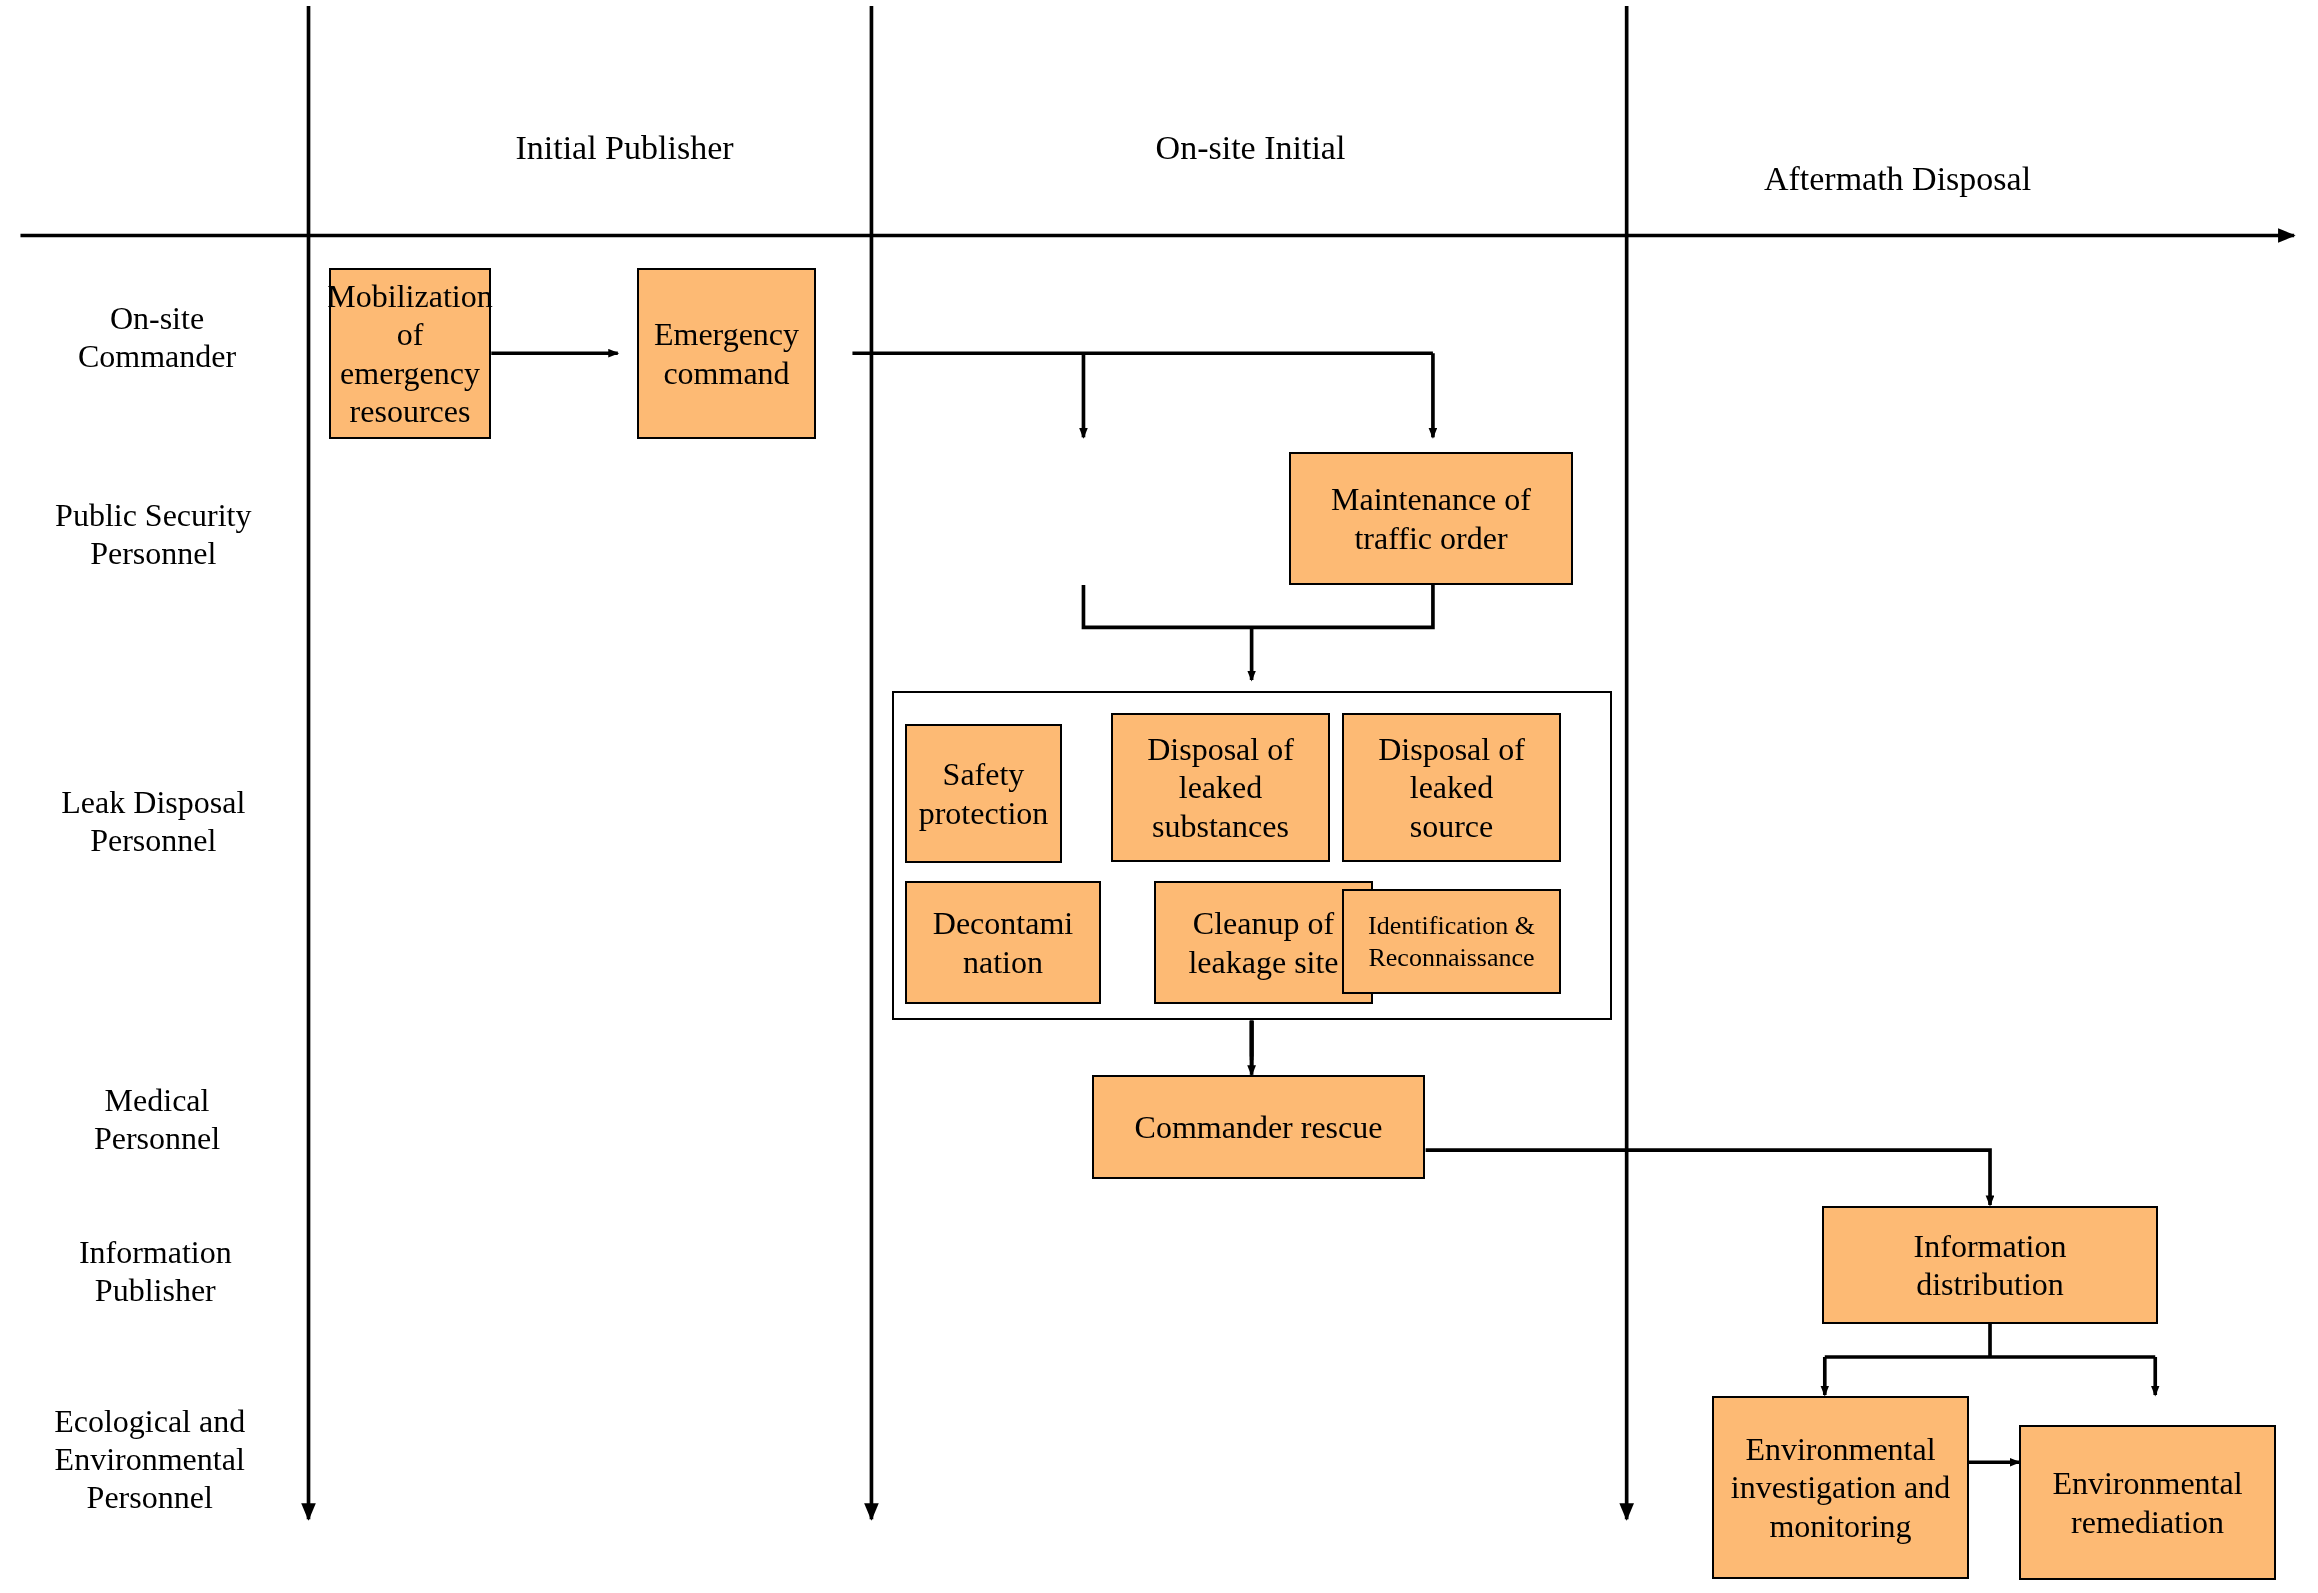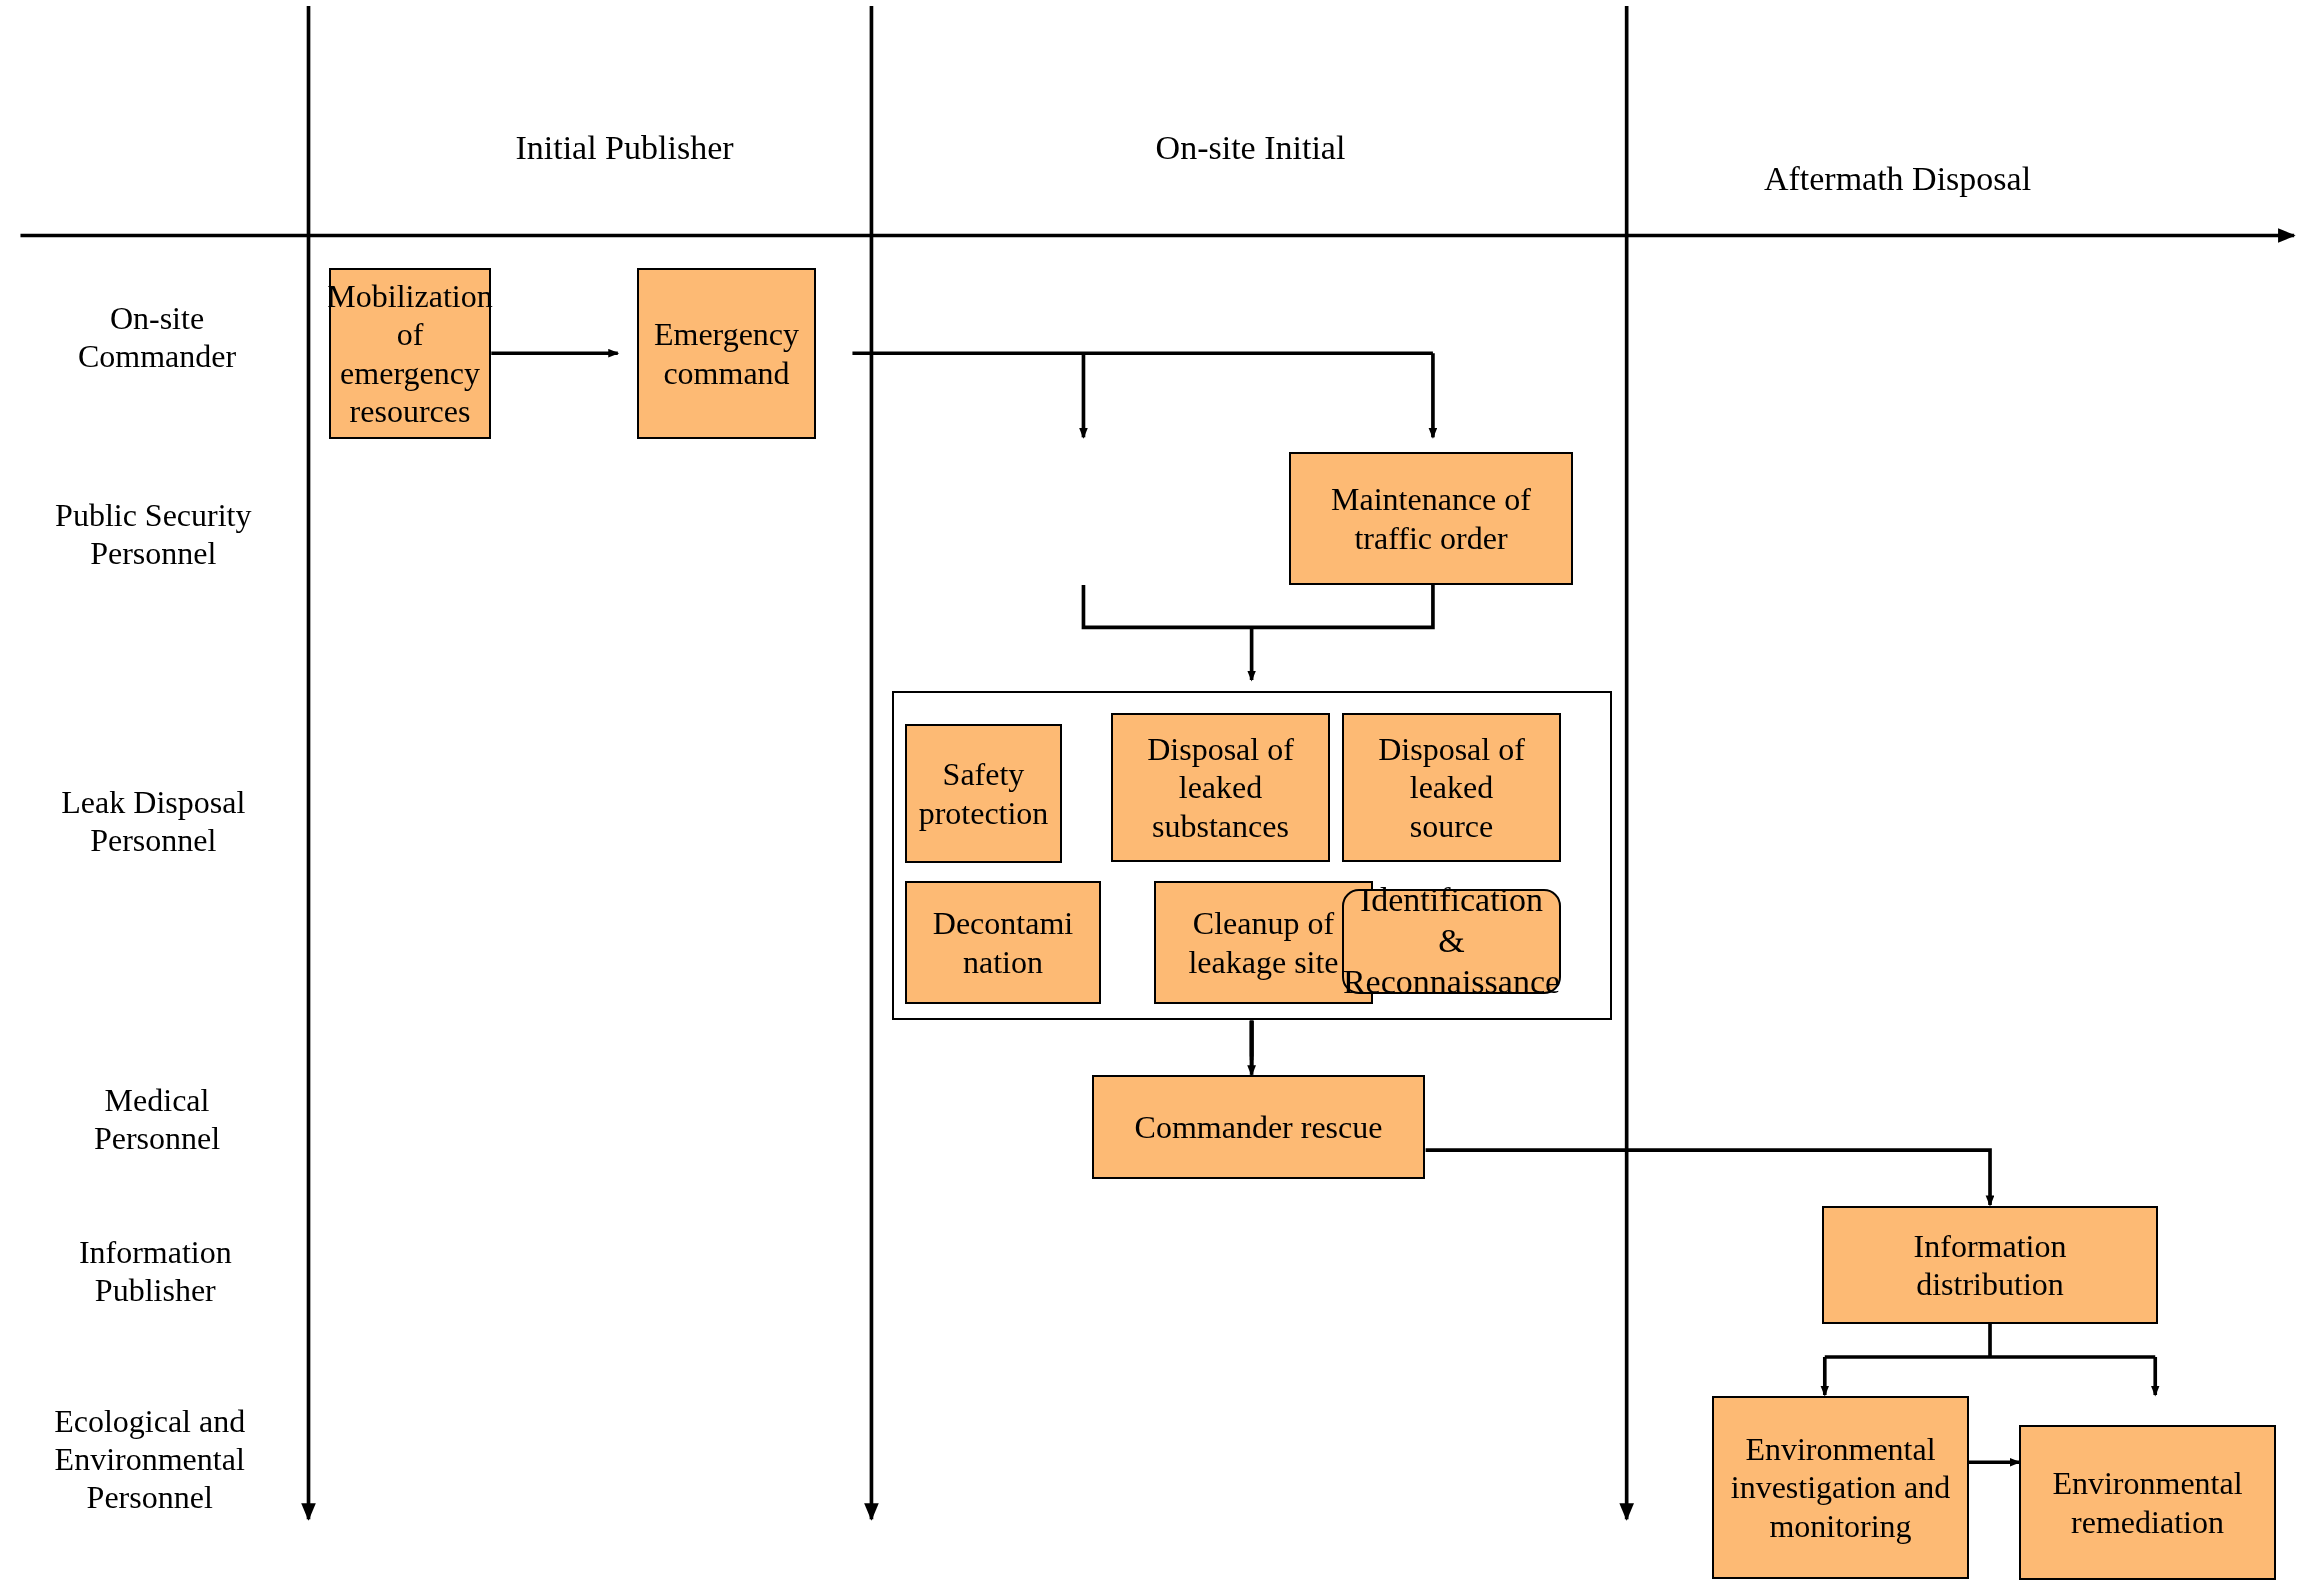--- a/index.html
+++ b/index.html
@@ -4,21 +4,21 @@
 <style>
   html,body{margin:0;padding:0;background:#fff;}
   body{font-family:"Liberation Serif", serif;}
   #stage{position:relative;width:2319px;height:1594px;background:#fff;overflow:hidden;}
   svg#canvas{position:absolute;left:0;top:0;width:2319px;height:1594px;}
   .lane-label{position:absolute;text-align:center;color:#000;font-size:32px;line-height:1.18;font-family:"Liberation Serif", serif;}
   .phase-label{position:absolute;text-align:center;color:#000;font-size:34px;font-family:"Liberation Serif", serif;}
   .node{position:absolute;display:flex;align-items:center;justify-content:center;text-align:center;
         border:2.2px solid #000;background:#fdba74;color:#000;box-sizing:border-box;
         font-size:32px;line-height:1.20;font-family:"Liberation Serif", serif;padding:1.5px 4.4px;}
-  .node.small{font-size:34px;border-radius:17px;}
+  .node.small{font-size:26px;}
   .group-box{position:absolute;border:2.2px solid #000;background:#fff;box-sizing:border-box;}
 </style>
 </head>
 <body>
 
 <div id="stage">
 
   <svg id="canvas" viewBox="0 0 3172 2180" xmlns="http://www.w3.org/2000/svg">
     <defs>
       <marker id="ah" markerWidth="16" markerHeight="16" refX="13" refY="6" orient="auto" markerUnits="userSpaceOnUse">

